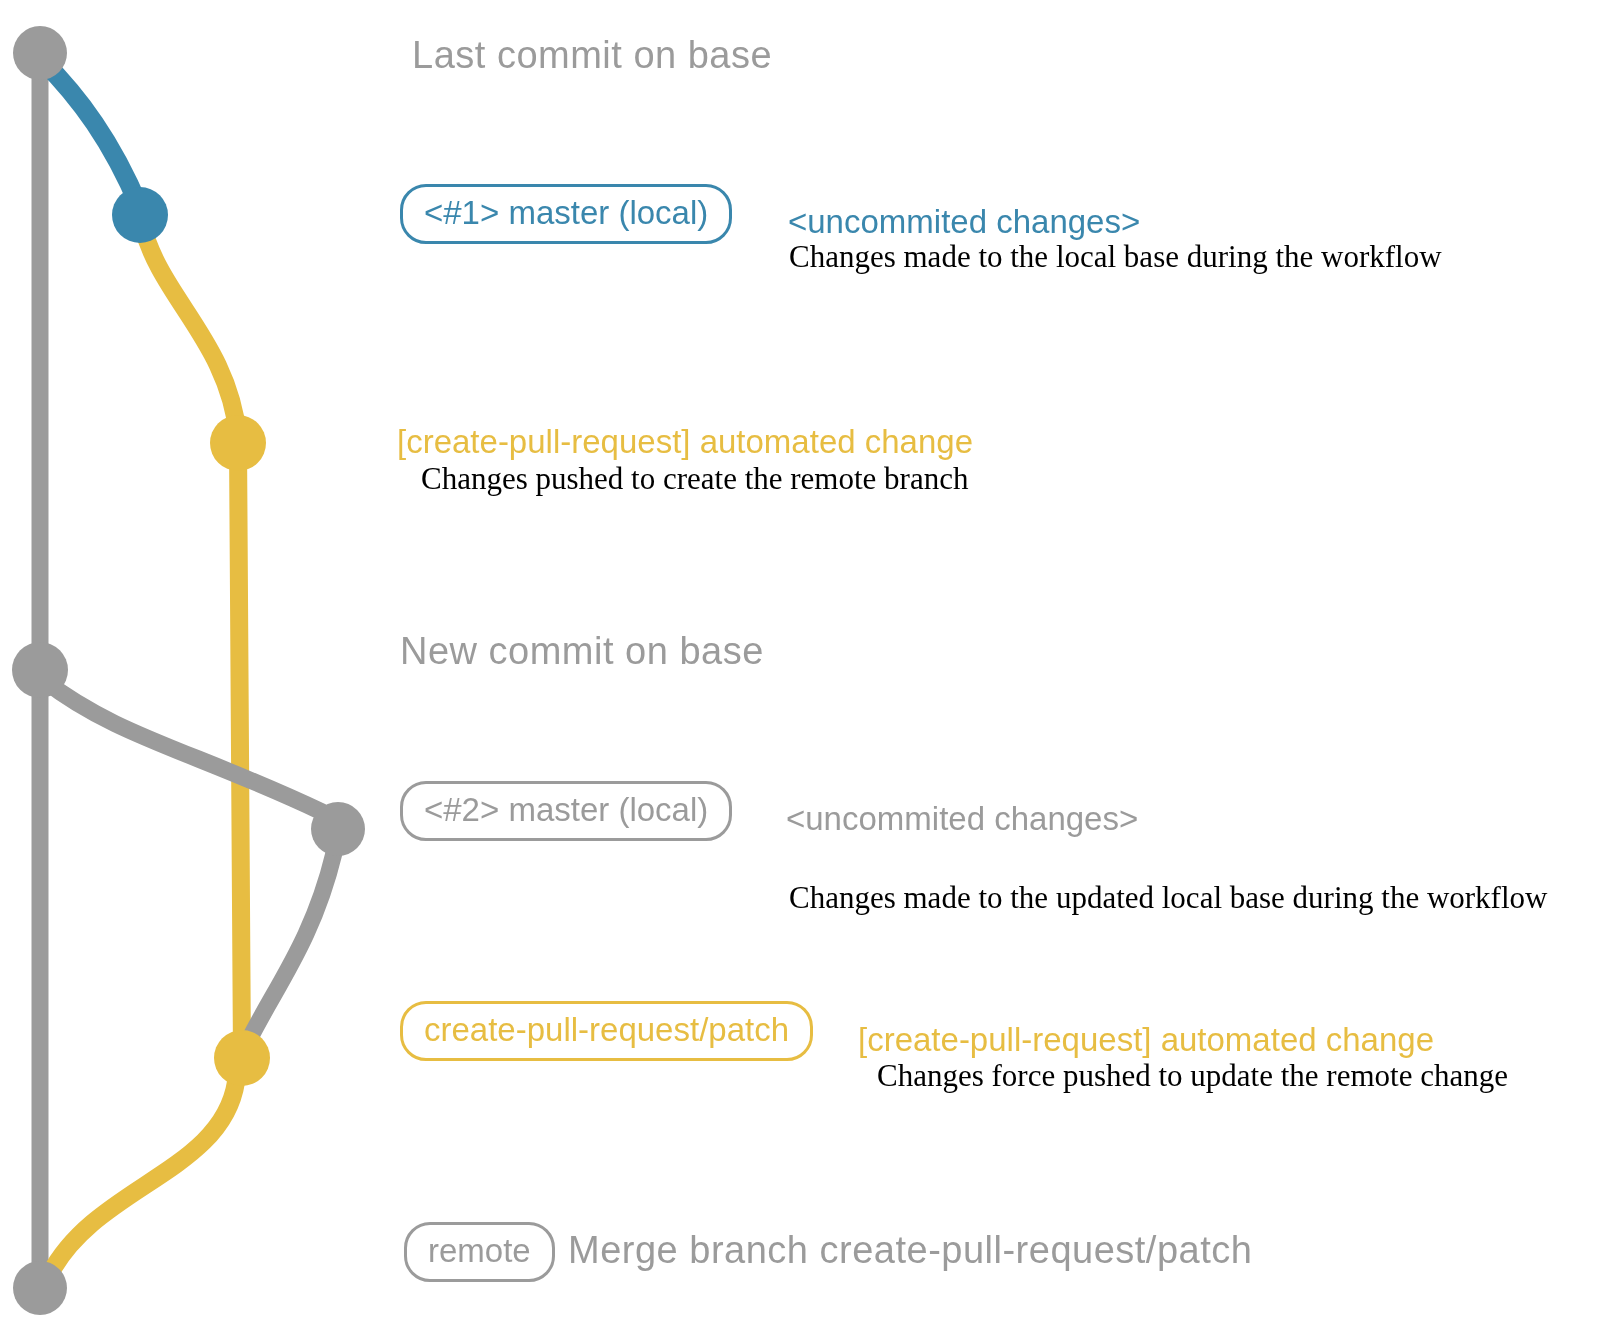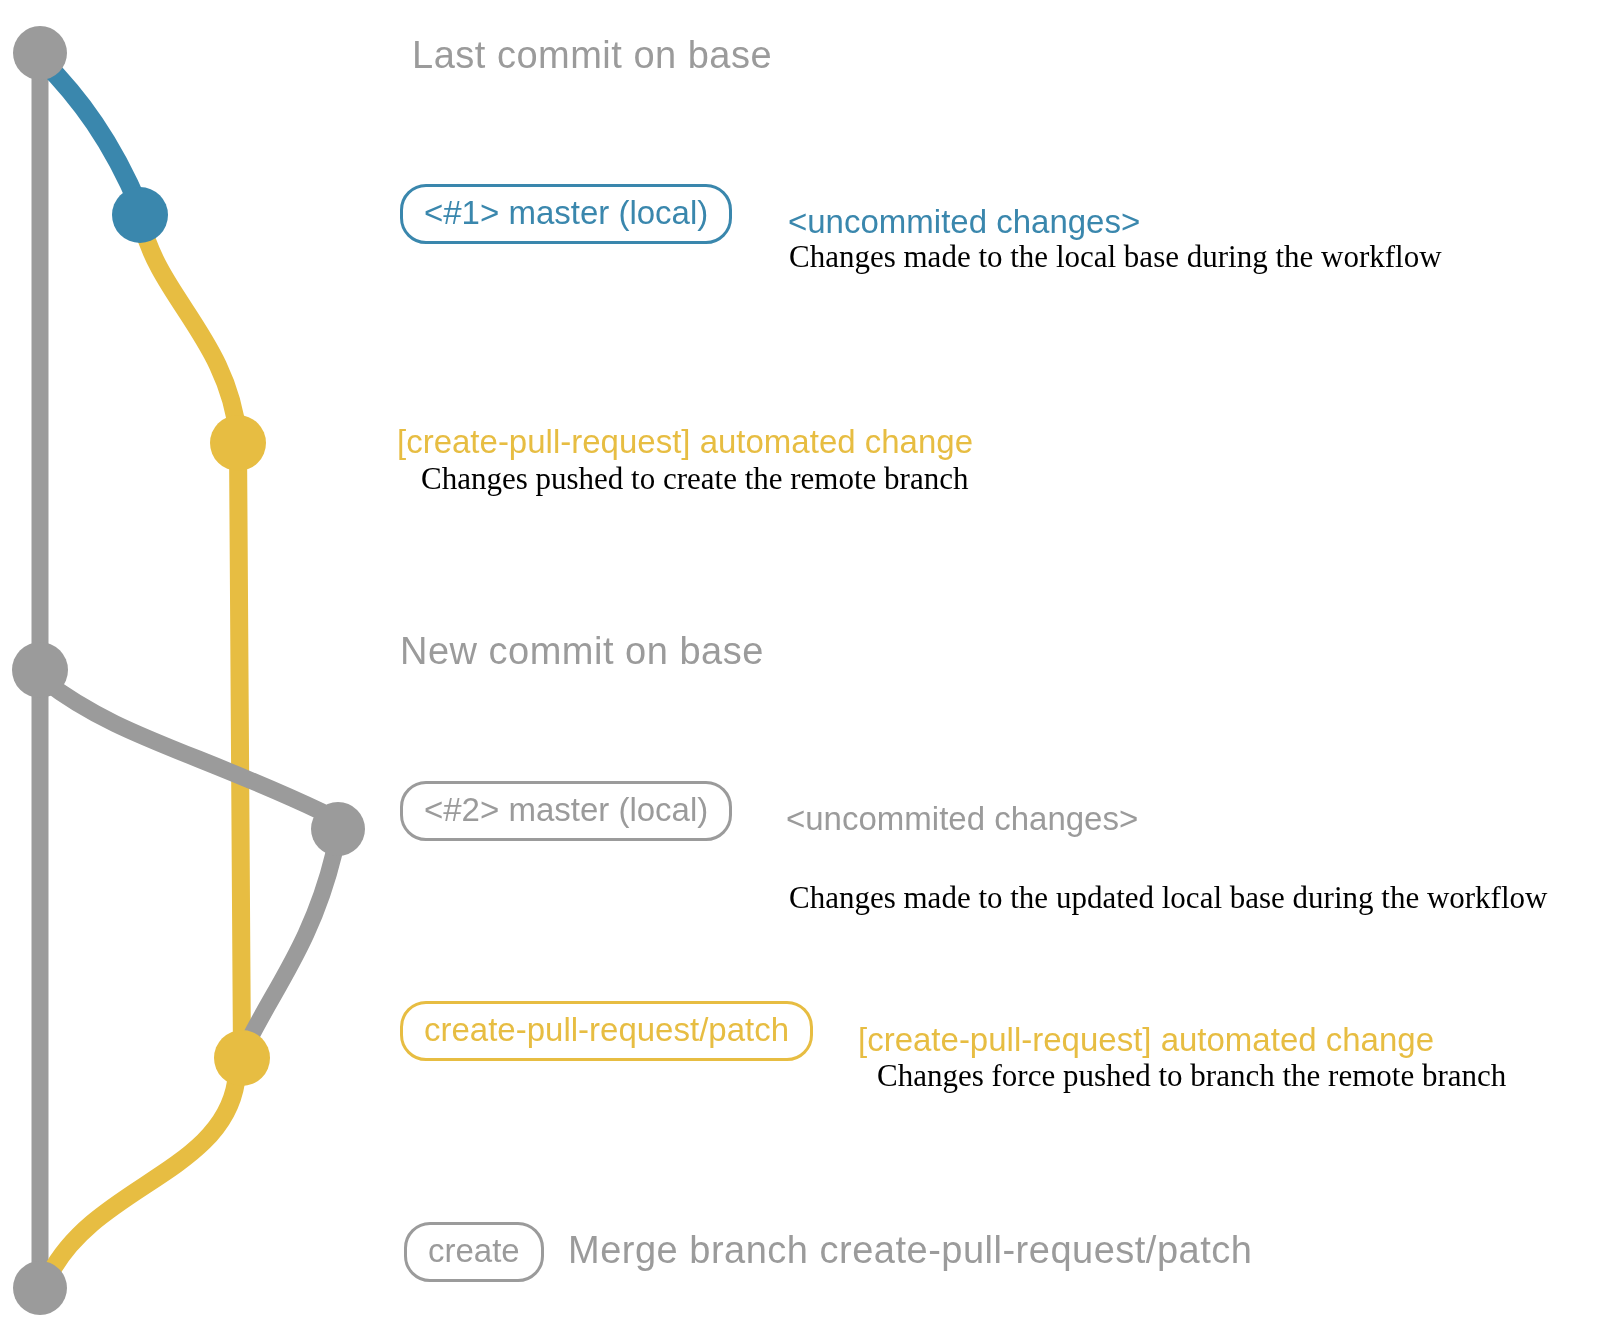--- a/index.html
+++ b/index.html
@@ -86,18 +86,18 @@
   <div class="abs note" style="left:421px;top:461px;">Changes pushed to create the remote branch</div>
 
   <div class="abs heading" style="left:400px;top:630px;">New commit on base</div>
 
   <span class="abs badge badge-gray" style="left:400px;top:781px;">&lt;#2&gt; master (local)</span>
   <div class="abs tag tag-gray" style="left:786px;top:788px;">&lt;uncommited changes&gt;</div>
   <div class="abs note" style="left:789px;top:837px;margin-top:43px;">Changes made to the updated local base during the workflow</div>
 
   <span class="abs badge badge-yellow" style="left:400px;top:1001px;">create-pull-request/patch</span>
   <div class="abs tag tag-yellow" style="left:858px;top:1009px;">[create-pull-request] automated change</div>
-  <div class="abs note" style="left:877px;top:1058px;">Changes force pushed to branch the remote branch</div>
+  <div class="abs note" style="left:877px;top:1058px;">Changes force pushed to update the remote change</div>
 
-  <span class="abs badge badge-gray" style="left:404px;top:1222px;">create</span>
+  <span class="abs badge badge-gray" style="left:404px;top:1222px;">remote</span>
   <div class="abs heading" style="left:568px;top:1229px;">Merge branch create-pull-request/patch</div>
 
 </div>
 
 </body></html>

